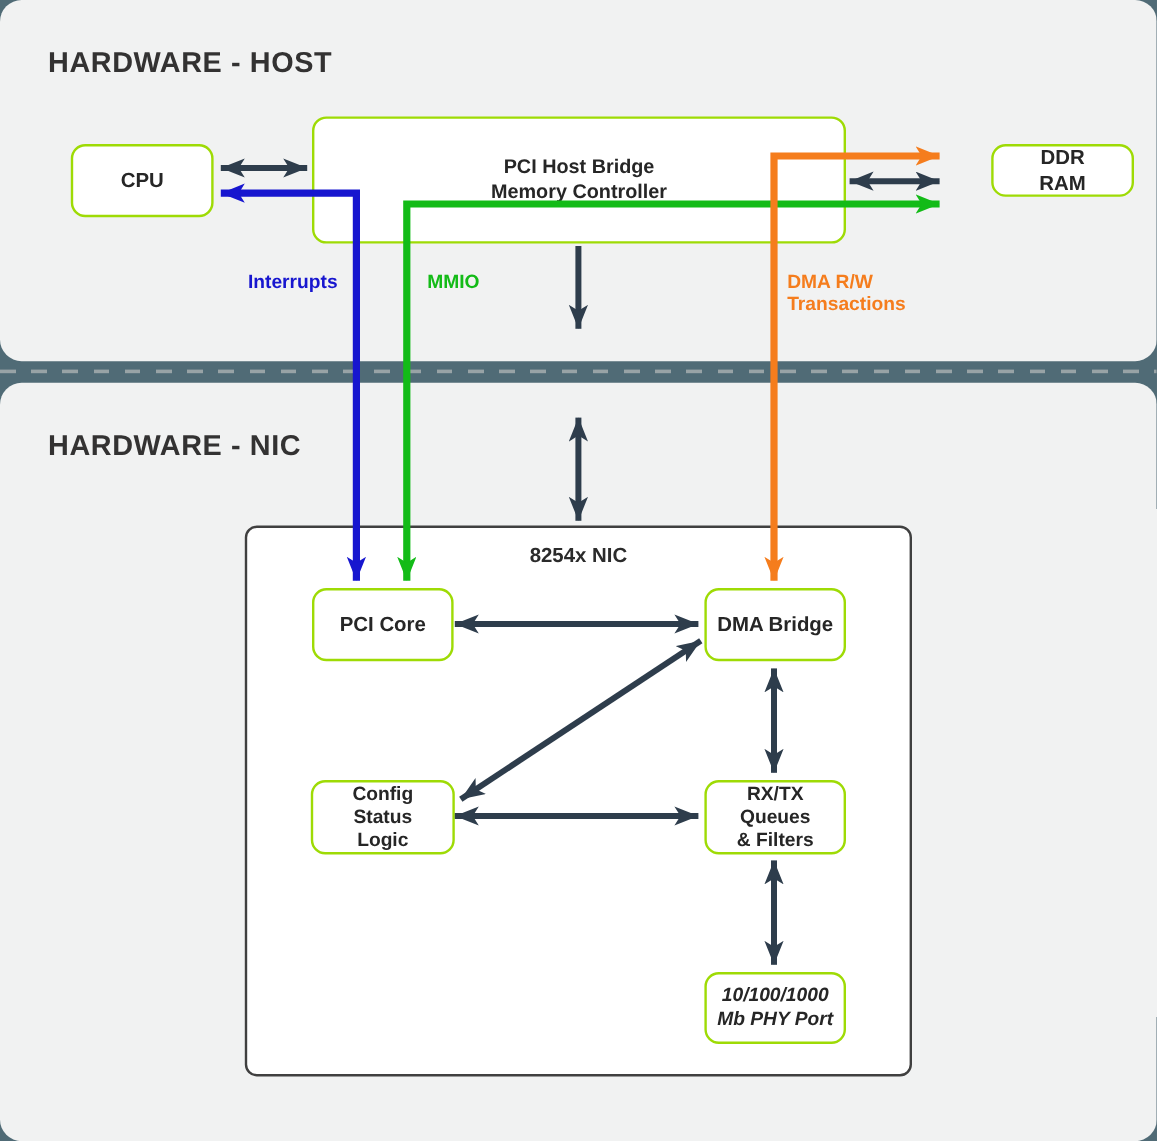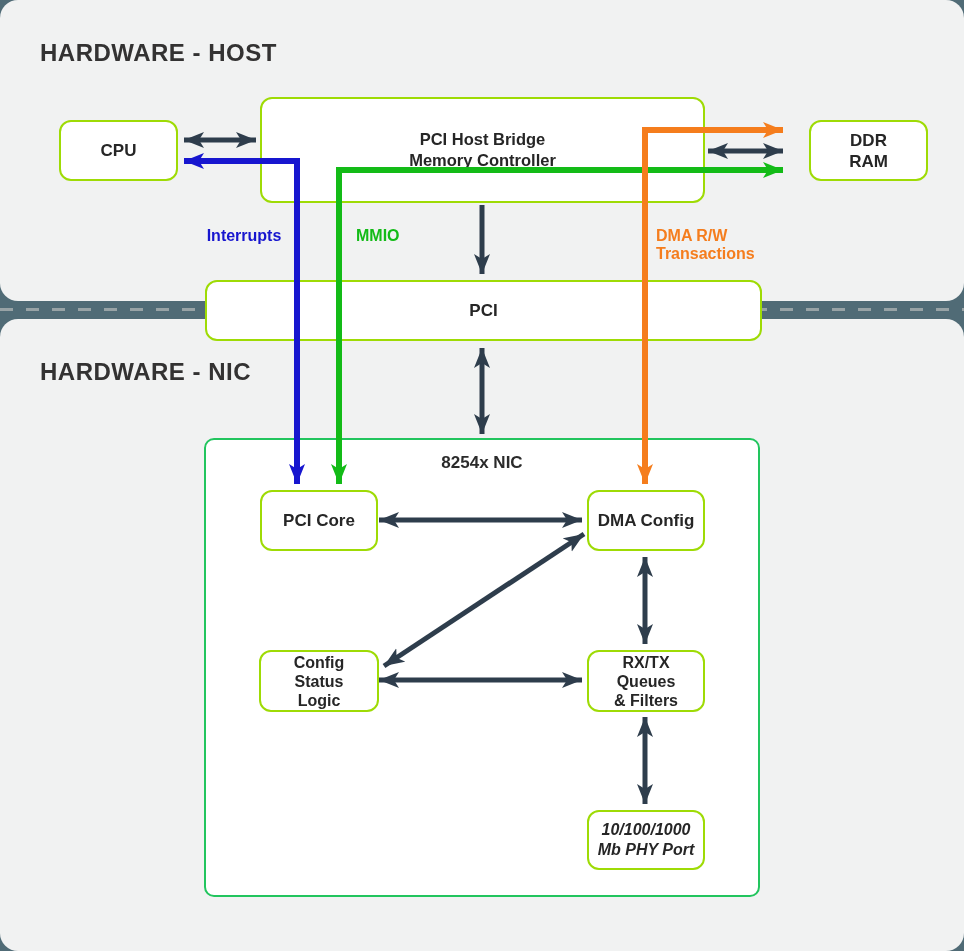--- a/index.html
+++ b/index.html
@@ -26,25 +26,25 @@
   .box{
     position:absolute;z-index:2;background:#ffffff;
     border:2px solid #9edb05;border-radius:12px;
     display:flex;flex-direction:column;align-items:center;justify-content:center;
     font-weight:bold;color:#262626;font-size:17px;line-height:21px;text-align:center;
     box-sizing:border-box;
   }
   .box.small3{font-size:16px;line-height:19px;}
   #cpu-box{left:59px;top:120px;width:119px;height:61px;}
   #bridge-box{left:260px;top:97px;width:445px;height:106px;font-size:16.5px;}
-  #ddr-box{left:809px;top:120px;width:119px;height:61px;}
+  #ddr-box{left:826px;top:120px;width:119px;height:44px;}
   #pci-box{left:205px;top:280px;width:557px;height:61px;}
   #nic-box{
     position:absolute;left:204px;top:438px;width:556px;height:459px;z-index:2;
-    background:#ffffff;border:2px solid #22c55e;border-radius:10px;box-sizing:border-box;
+    background:#ffffff;border:2px solid #404040;border-radius:10px;box-sizing:border-box;
   }
   #nic-box .chip-label{
     position:absolute;left:0;top:13px;width:100%;text-align:center;
     font-weight:bold;font-size:17px;color:#2b2b2b;
   }
   #pcicore-box{left:260px;top:490px;width:118px;height:61px;}
   #dma-box{left:587px;top:490px;width:118px;height:61px;}
   #config-box{left:259px;top:650px;width:120px;height:62px;}
   #rxtx-box{left:587px;top:650px;width:118px;height:62px;}
   #phy-box{left:587px;top:810px;width:118px;height:60px;font-size:16px;line-height:20px;font-style:italic;}
@@ -77,34 +77,31 @@
   <div class="box" id="bridge-box">
     <span>PCI Host Bridge</span>
     <span>Memory Controller</span>
   </div>
 
   <div class="box" id="ddr-box">
     <span>DDR</span>
     <span>RAM</span>
   </div>
 
-  <div class="box" id="pci-box">
-    <span>PCI</span>
-  </div>
 
   <div id="nic-box">
     <div class="chip-label">8254x NIC</div>
   </div>
 
   <div class="box" id="pcicore-box">
     <span>PCI Core</span>
   </div>
 
   <div class="box" id="dma-box">
-    <span>DMA Config</span>
+    <span>DMA Bridge</span>
   </div>
 
   <div class="box small3" id="rxtx-box">
     <span>RX/TX</span>
     <span>Queues</span>
     <span>&amp; Filters</span>
   </div>
 
   <div class="box small3" id="config-box">
     <span>Config</span>

